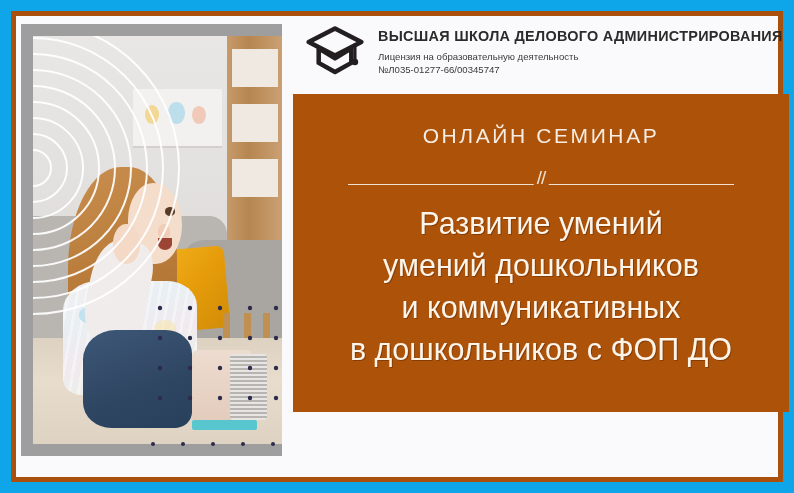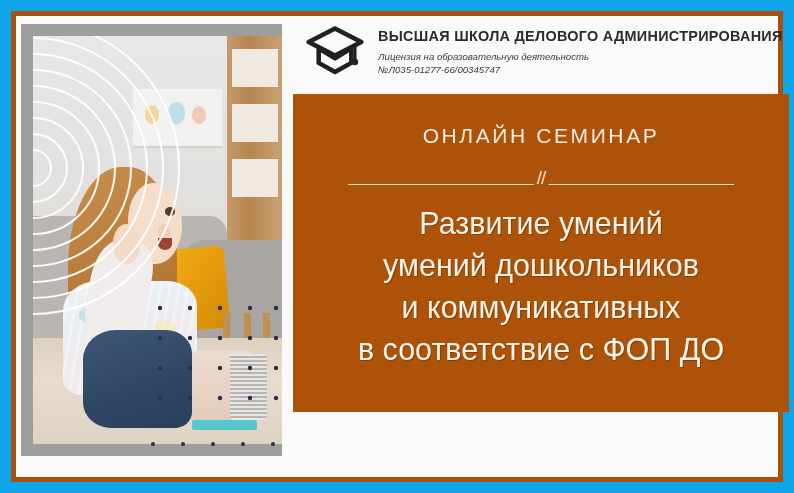--- a/index.html
+++ b/index.html
@@ -276,21 +276,20 @@
     letter-spacing: .3px;
     color: #2b2b2b;
     line-height: 1.2;
     white-space: nowrap;
   }
   .org-license {
     margin-top: 6px;
     font-size: 9.6px;
     color: #3a3a3a;
     line-height: 1.32;
-    font-style: italic;
   }
 
   
   .orange-panel {
     position: absolute;
     left: 293px;
     top: 94px;
     width: 496px;
     height: 318px;
     background: #ad5209;
@@ -472,17 +471,17 @@
 
     <div class="divider">
       <div class="rule"></div>
       <div class="slashes">//</div>
     </div>
 
     <div class="title">
       <span class="line">Развитие умений</span>
       <span class="line">умений дошкольников</span>
       <span class="line">и коммуникативных</span>
-      <span class="line">в соответствие с ФОП ДО</span>
+      <span class="line">в дошкольников с ФОП ДО</span>
     </div>
   </div>
 
 </div>
 
 </body></html>

